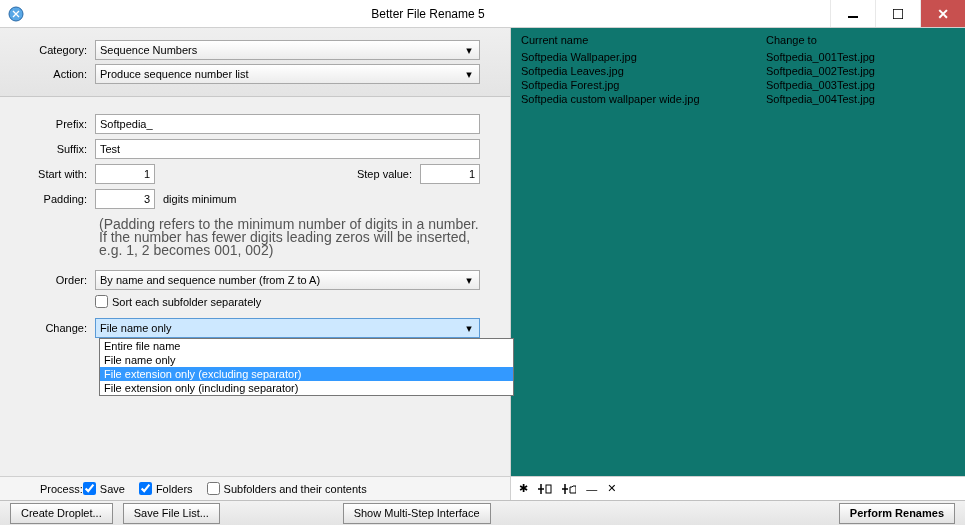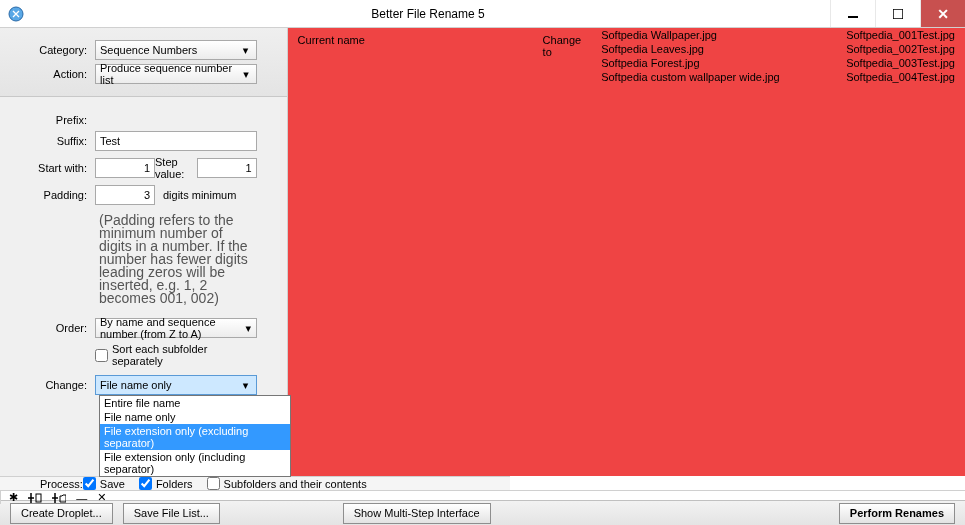--- a/index.html
+++ b/index.html
@@ -26,21 +26,21 @@
 .num { width: 60px; text-align: right; }
 
 .midsection { background: #f0f0f0; flex: 1; padding: 12px 0 0 0; position: relative; }
 .midsection .formrow { margin: 5px 0; }
 .helptext { color: #555; font-size: 14px; line-height: 13px; padding: 4px 30px 8px 99px; }
 
 .dropdown-open { position: absolute; left: 105px; width: 345px; background: #fff; border: 1px solid #767676; z-index: 10; }
 .dropdown-open .opt { padding: 1px 4px; font-size: 11px; color: #000; }
 .dropdown-open .opt.sel { background: #0a84ff; background: #3399ff; color: #fff; }
 
-.rightpanel { flex: 1; border-left: 1px solid #d0d0d0; background: #ef4444; display: flex; }
+.rightpanel { flex: 1; border-left: 1px solid #d0d0d0; background: #0f766e; display: flex; flex-direction: column; }
 .headerrow { display: flex; padding: 6px 10px 4px 10px; color: #000; font-size: 11px; }
 .headerrow .col1 { width: 245px; }
 .headerrow .col2 { flex: 1; }
 .listrow { display: flex; padding: 1px 10px; font-size: 11px; color: #000; }
 .listrow .col1 { width: 245px; }
 .listrow .col2 { flex: 1; }
 .chk { display: flex; align-items: center; margin-right: 14px; font-size: 11px; }
 .chk input { margin-right: 4px; }
 
 .bottombar { height: 25px; background: linear-gradient(to bottom,#f2f2f2,#e4e4e4); border-top: 1px solid #c0c0c0; display: flex; align-items: center; padding: 0 10px; }
@@ -48,21 +48,21 @@
 .btn.bold { font-weight: bold; }
 .spacer { flex: 1; }
 
 .selectlike { display: flex; align-items: center; justify-content: space-between; padding-right: 2px; position: relative; }
 .selectlike .arrow { width: 16px; text-align: center; color: #000; }
 .selectlike.bluehl { background: #cde8ff; border-color: #5a9ad6; }
 
 .chksmall { display: inline-flex; align-items: center; font-size: 11px; }
 .chksmall input { margin-right: 4px; }
 
-.processline { display: flex; height: 24px; flex-direction: column; }
+.processline { display: flex; height: 24px; }
 .processline .pleft { width: 510px; border-top: 1px solid #d0d0d0; background: #f5f5f5; display: flex; align-items: center; padding-left: 40px; }
 .processline .pright { flex: 1; border-top: 1px solid #d0d0d0; border-left: 1px solid #d0d0d0; display: flex; align-items: center; padding-left: 8px; gap: 10px; }
 
 svg { display: block; }
 </style>
 </head>
 <body>
 
 <div class="titlebar">
   <div class="icon">
@@ -107,20 +107,21 @@
             <span>Produce sequence number list</span>
             <span class="arrow">▾</span>
           </div>
         </div>
       </div>
     </div>
 
     <div class="midsection">
       <div class="formrow">
         <div class="lbl">Prefix:</div>
+        <div class="ctrl"><input type="text" style="width: 100%;" value="Softpedia_"></div>
       </div>
       <div class="formrow">
         <div class="lbl">Suffix:</div>
         <div class="ctrl"><input type="text" style="width: 100%;" value="Test"></div>
       </div>
       <div class="formrow">
         <div class="lbl">Start with:</div>
         <div class="ctrl" style="display:flex;align-items:center;">
           <input type="text" class="num" value="1" style="">
           <span style="flex:1"></span>

